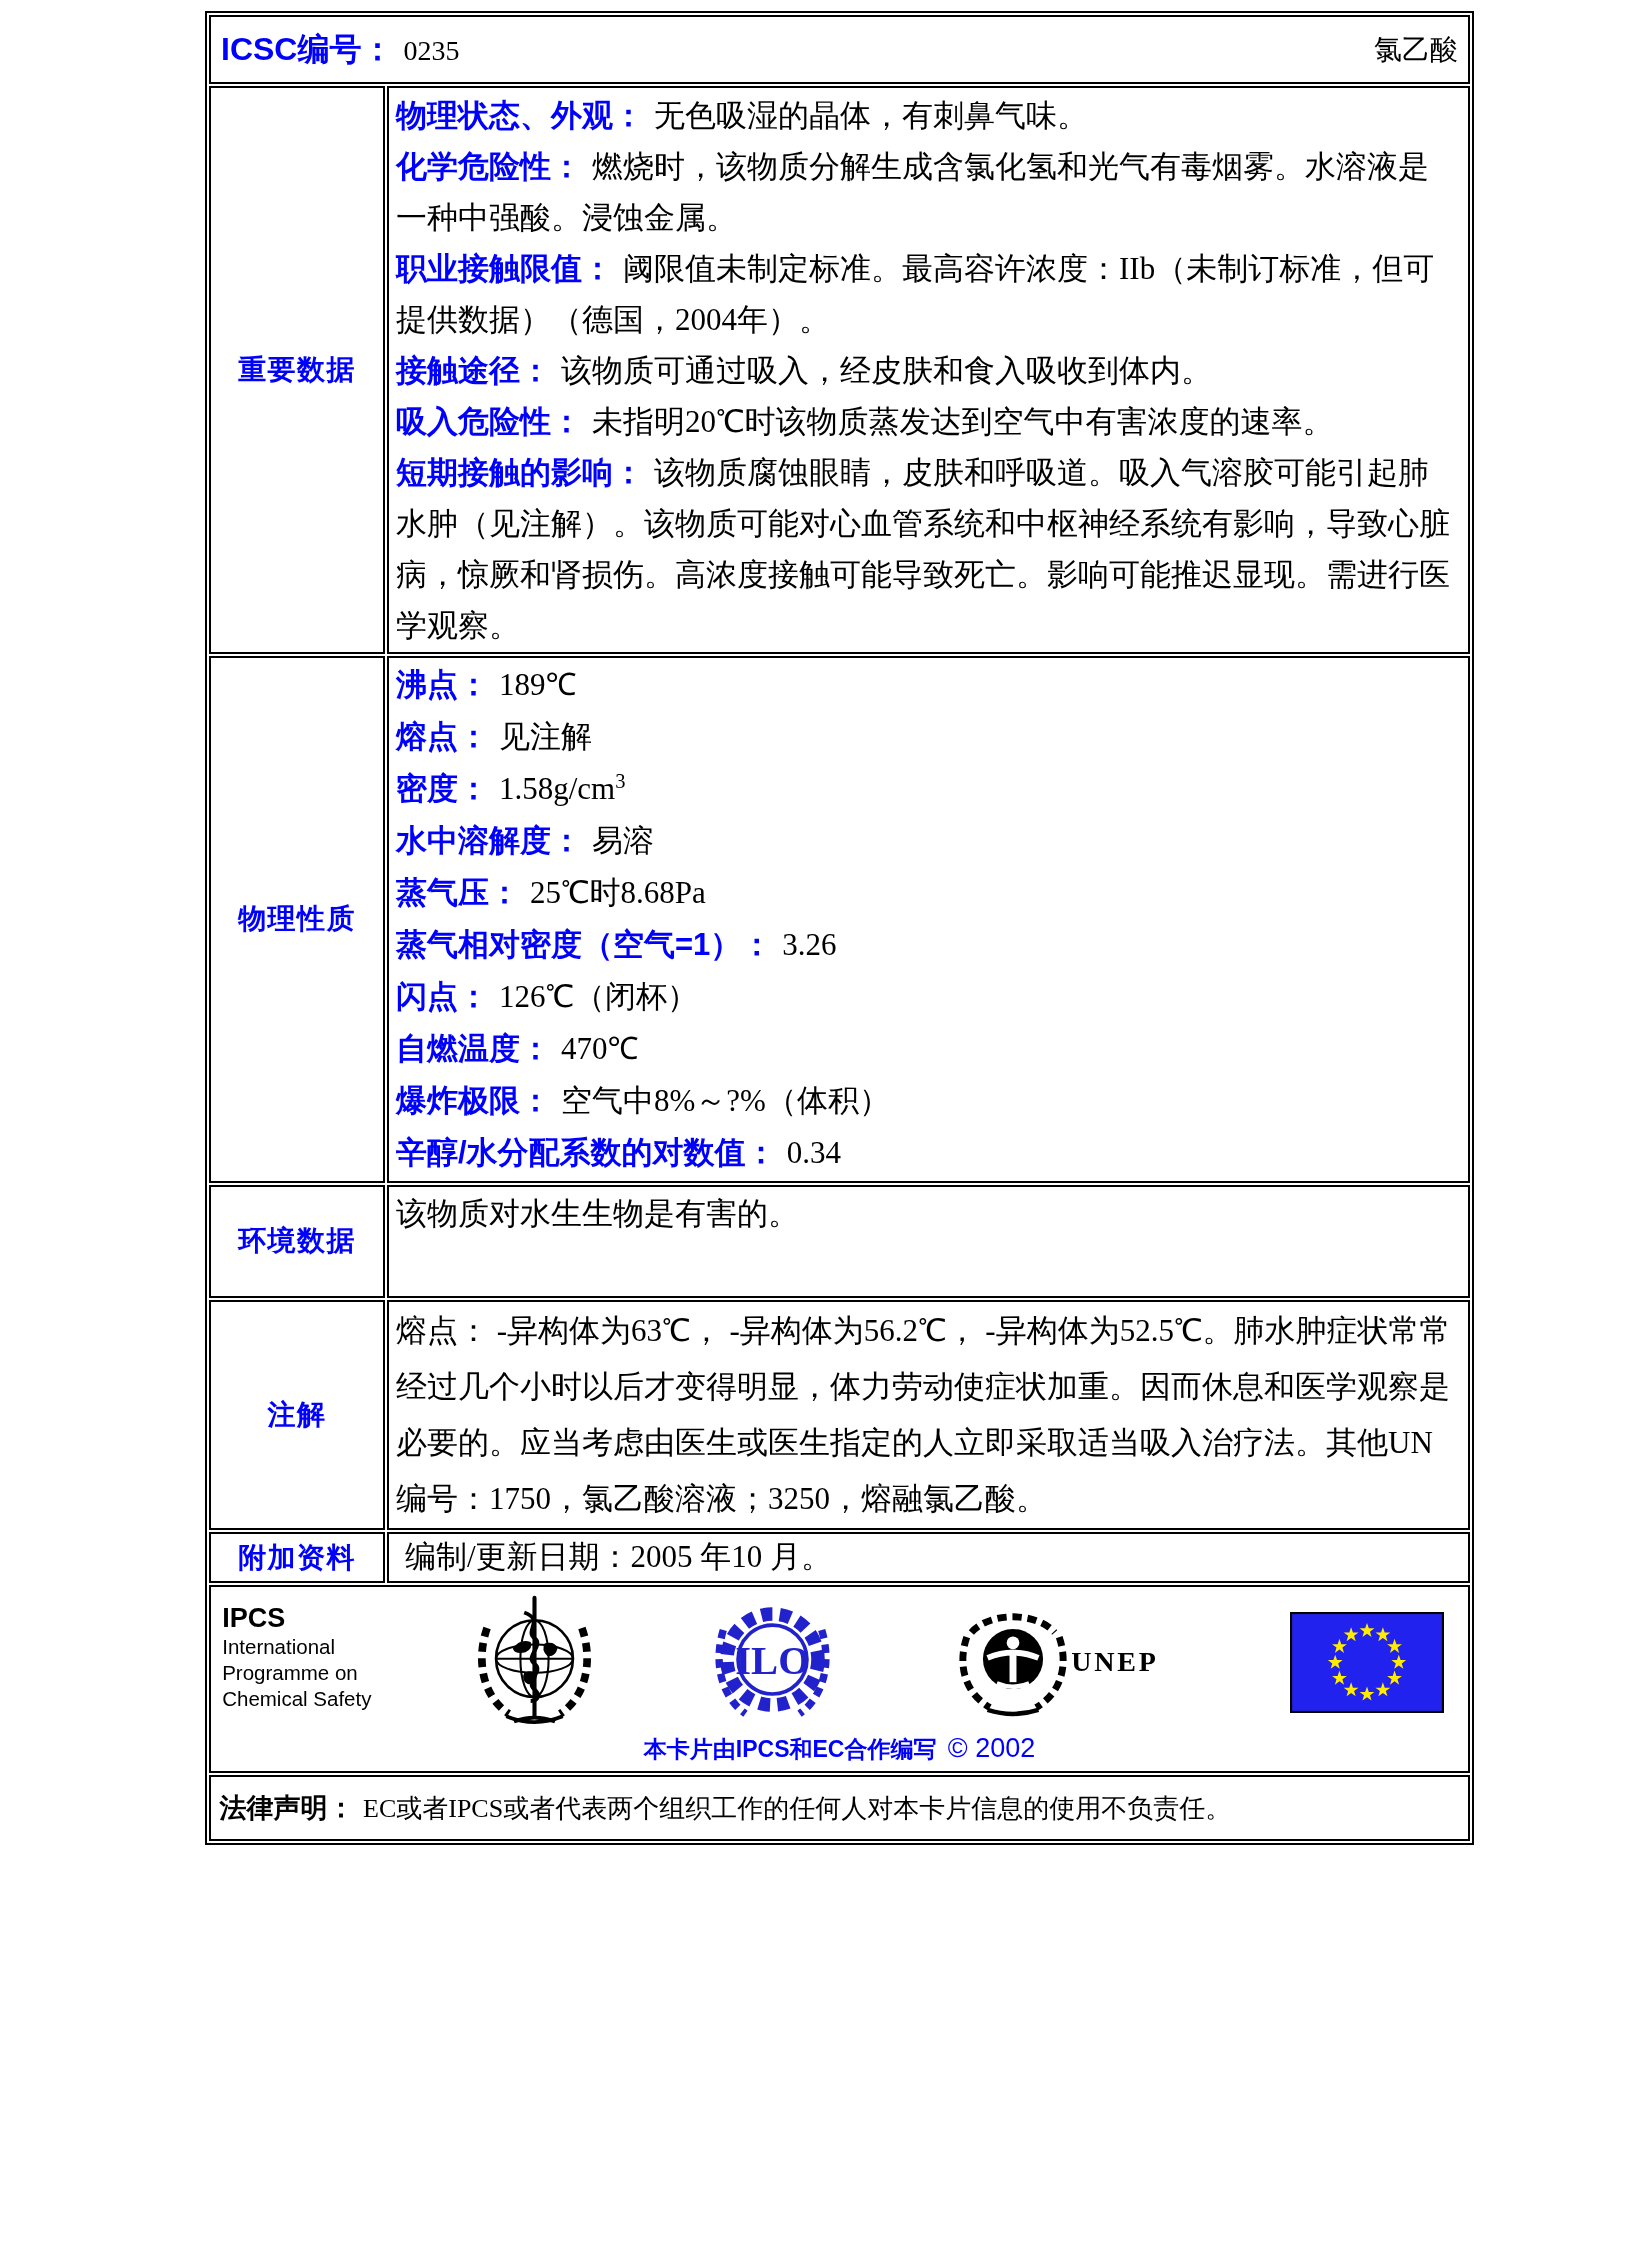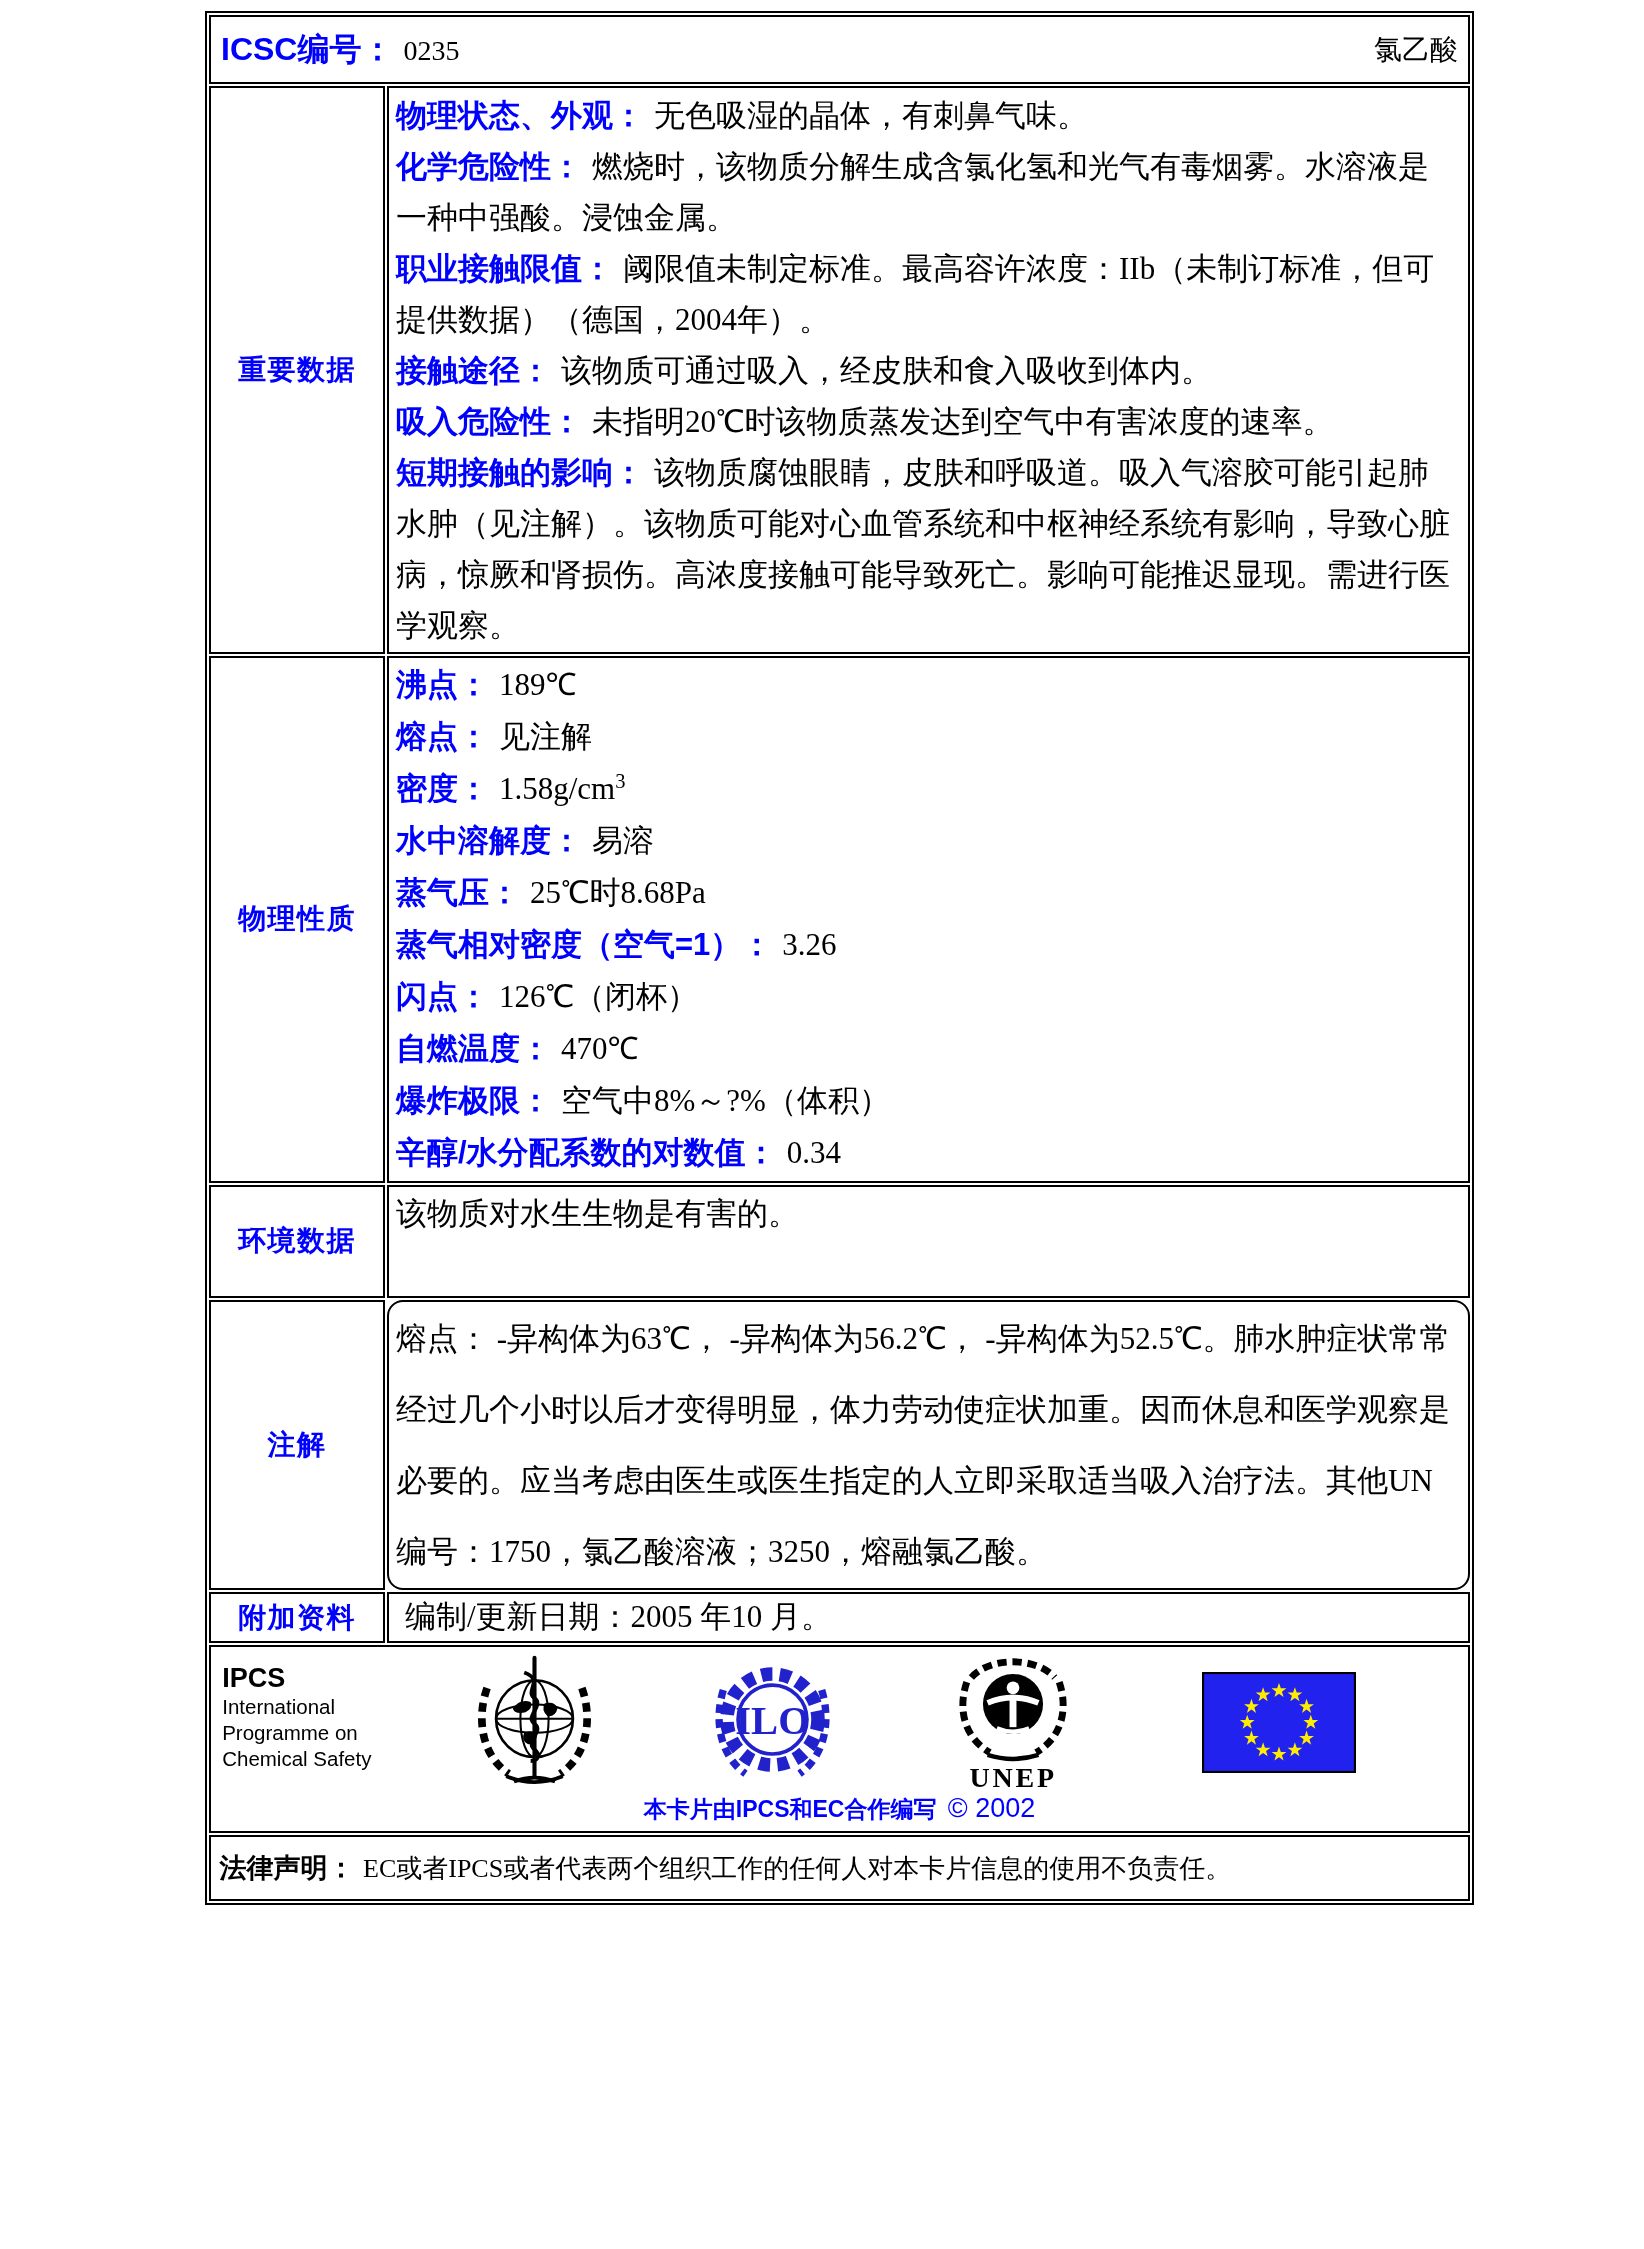--- a/index.html
+++ b/index.html
@@ -31,32 +31,32 @@
   .label-cell { vertical-align:middle; text-align:center; }
   .section-label {
     color:#0000ff; font-weight:bold; font-size:28px;
     font-family:"Liberation Sans", sans-serif; letter-spacing:1.4px;
   }
 
   .content-cell { padding:1.4px 11.3px 1.4px 7px; font-size:31px; line-height:51px; }
   .imp-cell   { height:555px; }
   .phys-cell  { height:511px; line-height:52px; }
   .env-cell   { height:106px; }
-  .notes-cell { height:193px; line-height:71px;border-radius:16px; }
+  .notes-cell { height:193px; line-height:56px; }
   .extra-cell { height:47px;  line-height:45px; padding:0 16px; font-size:31px; }
   .sup { font-size:20.5px; vertical-align:super; line-height:0; }
 
   .logos-cell { height:178px; padding:4.2px 7px 1.4px 7px; }
   .logo-strip { display:flex; align-items:center; height:141px; }
   .ipcs-block { width:176px; align-self:flex-start; padding:10px 0 0 4.2px; font-family:"Liberation Sans", sans-serif; color:#000; }
   .ipcs-acronym { font-size:27px; font-weight:bold; line-height:32px; }
   .ipcs-line    { font-size:20.5px; line-height:26px; }
   .who-logo  { margin-left:71px; }
   .ilo-logo  { margin-left:111px; }
-  .unep-block{ margin-left:121px; display:flex; flex-direction:column; align-items:center;text-align:center; }
+  .unep-block{ margin-left:121px; display:flex; align-items:center;text-align:center; }
   .unep-word { font-family:"Liberation Serif", serif; font-weight:bold; font-size:28px; line-height:30px; letter-spacing:2.8px; color:#000; }
   .eu-flag   { margin-left:131px; }
   .credit-line { text-align:center; margin-top:0px; color:#0000ff; font-family:"Liberation Sans", sans-serif; }
   .credit-main { font-size:23px; font-weight:bold; }
   .credit-year { font-size:27px; margin-left:11.3px; }
 
   .legal-cell { height:62px; padding:0 8.5px; }
   .legal-flex { display:flex; align-items:center; height:100%; }
   .legal-lbl  { font-family:Liberation Mono, monospace; font-weight:bold; font-size:27px; color:#000; padding-right:8.5px; white-space:nowrap; }
   .legal-txt  { font-size:26px; }

